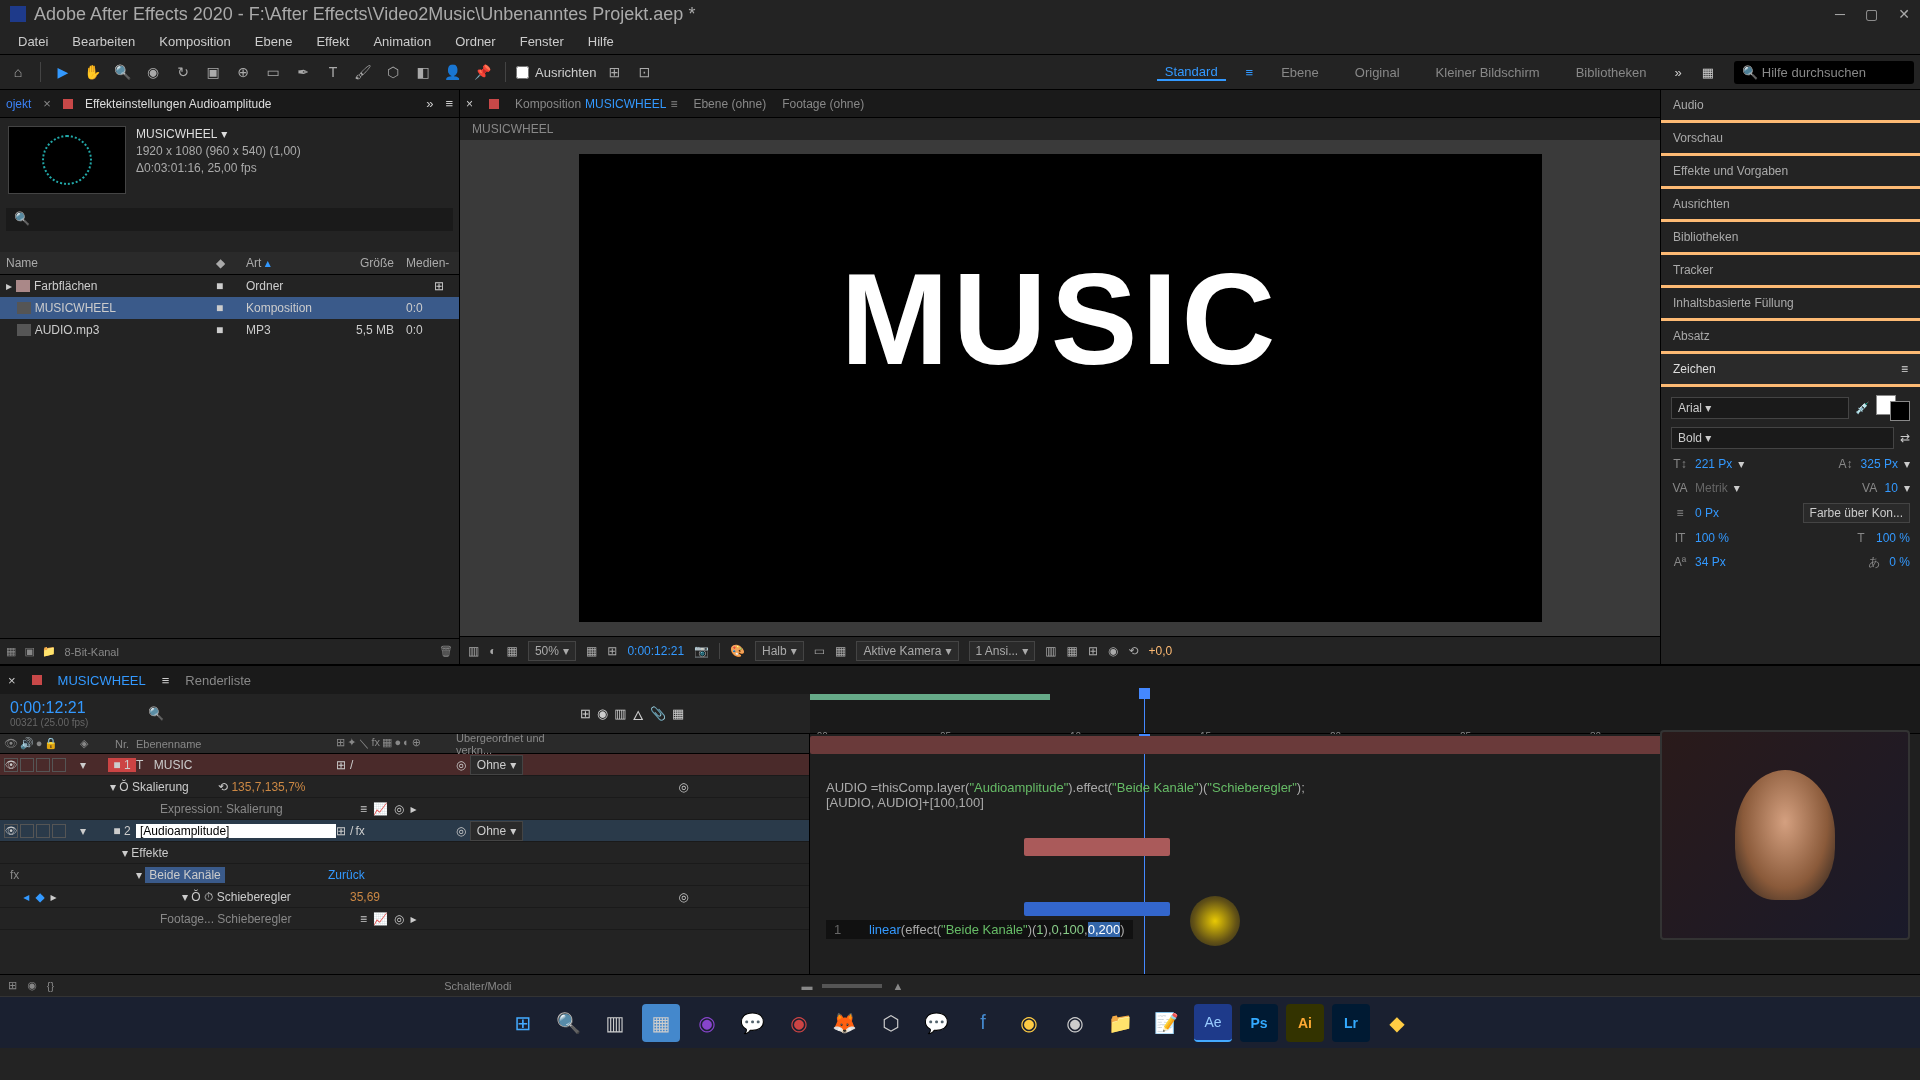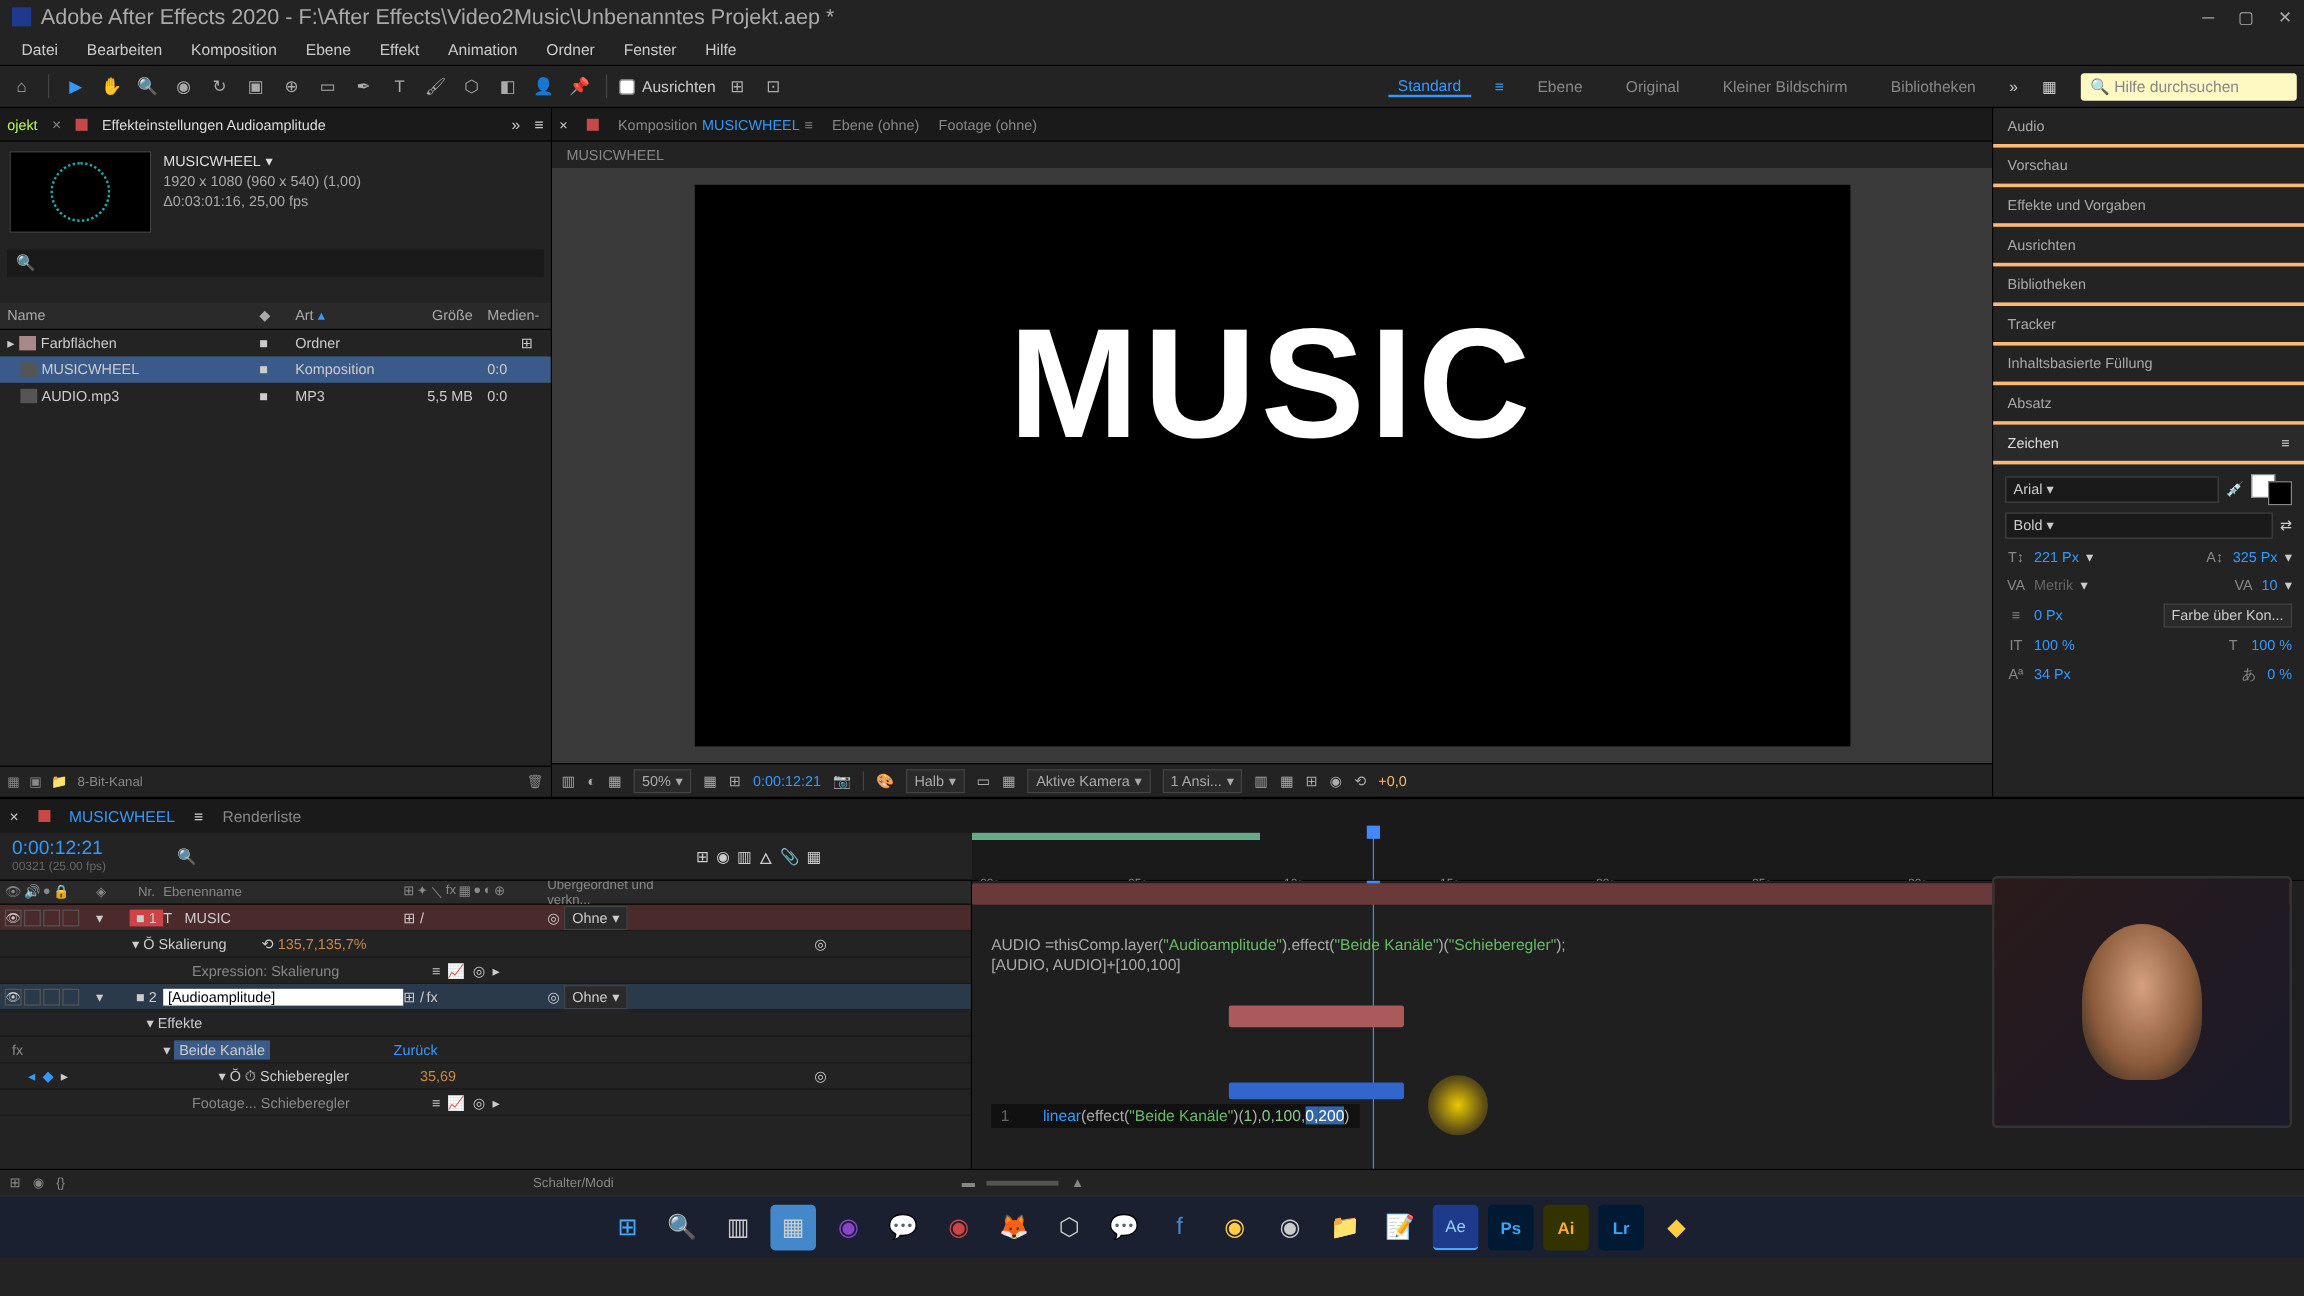--- a/index.html
+++ b/index.html
@@ -14,27 +14,27 @@
 .menubar { height: 26px; background: #232323; display: flex; align-items: center; padding: 0 8px; gap: 4px; }
 .menubar span { padding: 4px 10px; font-size: 13px; cursor: pointer; }
 
 .toolbar { height: 36px; background: #232323; border-top: 1px solid #000; border-bottom: 1px solid #000; display: flex; align-items: center; padding: 0 6px; gap: 6px; }
 .tool-icon { width: 24px; height: 24px; display: flex; align-items: center; justify-content: center; cursor: pointer; color: #aaa; font-size: 14px; }
 .tool-icon.active { color: #3399ff; }
 .tool-sep { width: 1px; height: 20px; background: #444; margin: 0 4px; }
 .toolbar-right { margin-left: auto; display: flex; align-items: center; gap: 20px; }
 .workspace-tab { color: #888; cursor: pointer; padding: 0 8px; }
 .workspace-tab.active { color: #3399ff; border-bottom: 2px solid #3399ff; }
-.search-box { background: #fef9c3; padding: 4px 8px; border-radius: 3px; color: #888; width: 180px; }
+.search-box { background: #000000; padding: 4px 8px; border-radius: 3px; color: #888; width: 180px; }
 
 .main-area { display: flex; height: 574px; }
 
 .left-panel { width: 460px; background: #232323; display: flex; flex-direction: column; border-right: 1px solid #000; }
 .panel-tabs { height: 28px; display: flex; align-items: center; padding: 0 6px; gap: 12px; background: #1a1a1a; border-bottom: 1px solid #000; }
-.panel-tab { color: #bef264; font-size: 12px; cursor: pointer; }
+.panel-tab { color: #3b82f6; font-size: 12px; cursor: pointer; }
 .panel-tab.active { color: #ddd; }
 .panel-close { color: #888; cursor: pointer; }
 .red-sq { width: 10px; height: 10px; background: #c84848; }
 
 .comp-info { display: flex; padding: 8px; gap: 10px; }
 .comp-thumb { width: 118px; height: 68px; background: #000; border: 1px solid #444; display: flex; align-items: center; justify-content: center; }
 .wheel { width: 50px; height: 50px; border: 2px dotted #2aa; border-radius: 50%; }
 .comp-meta { font-size: 12px; color: #aaa; line-height: 1.4; }
 .comp-meta .name { color: #ddd; display: flex; align-items: center; gap: 4px; }
 

